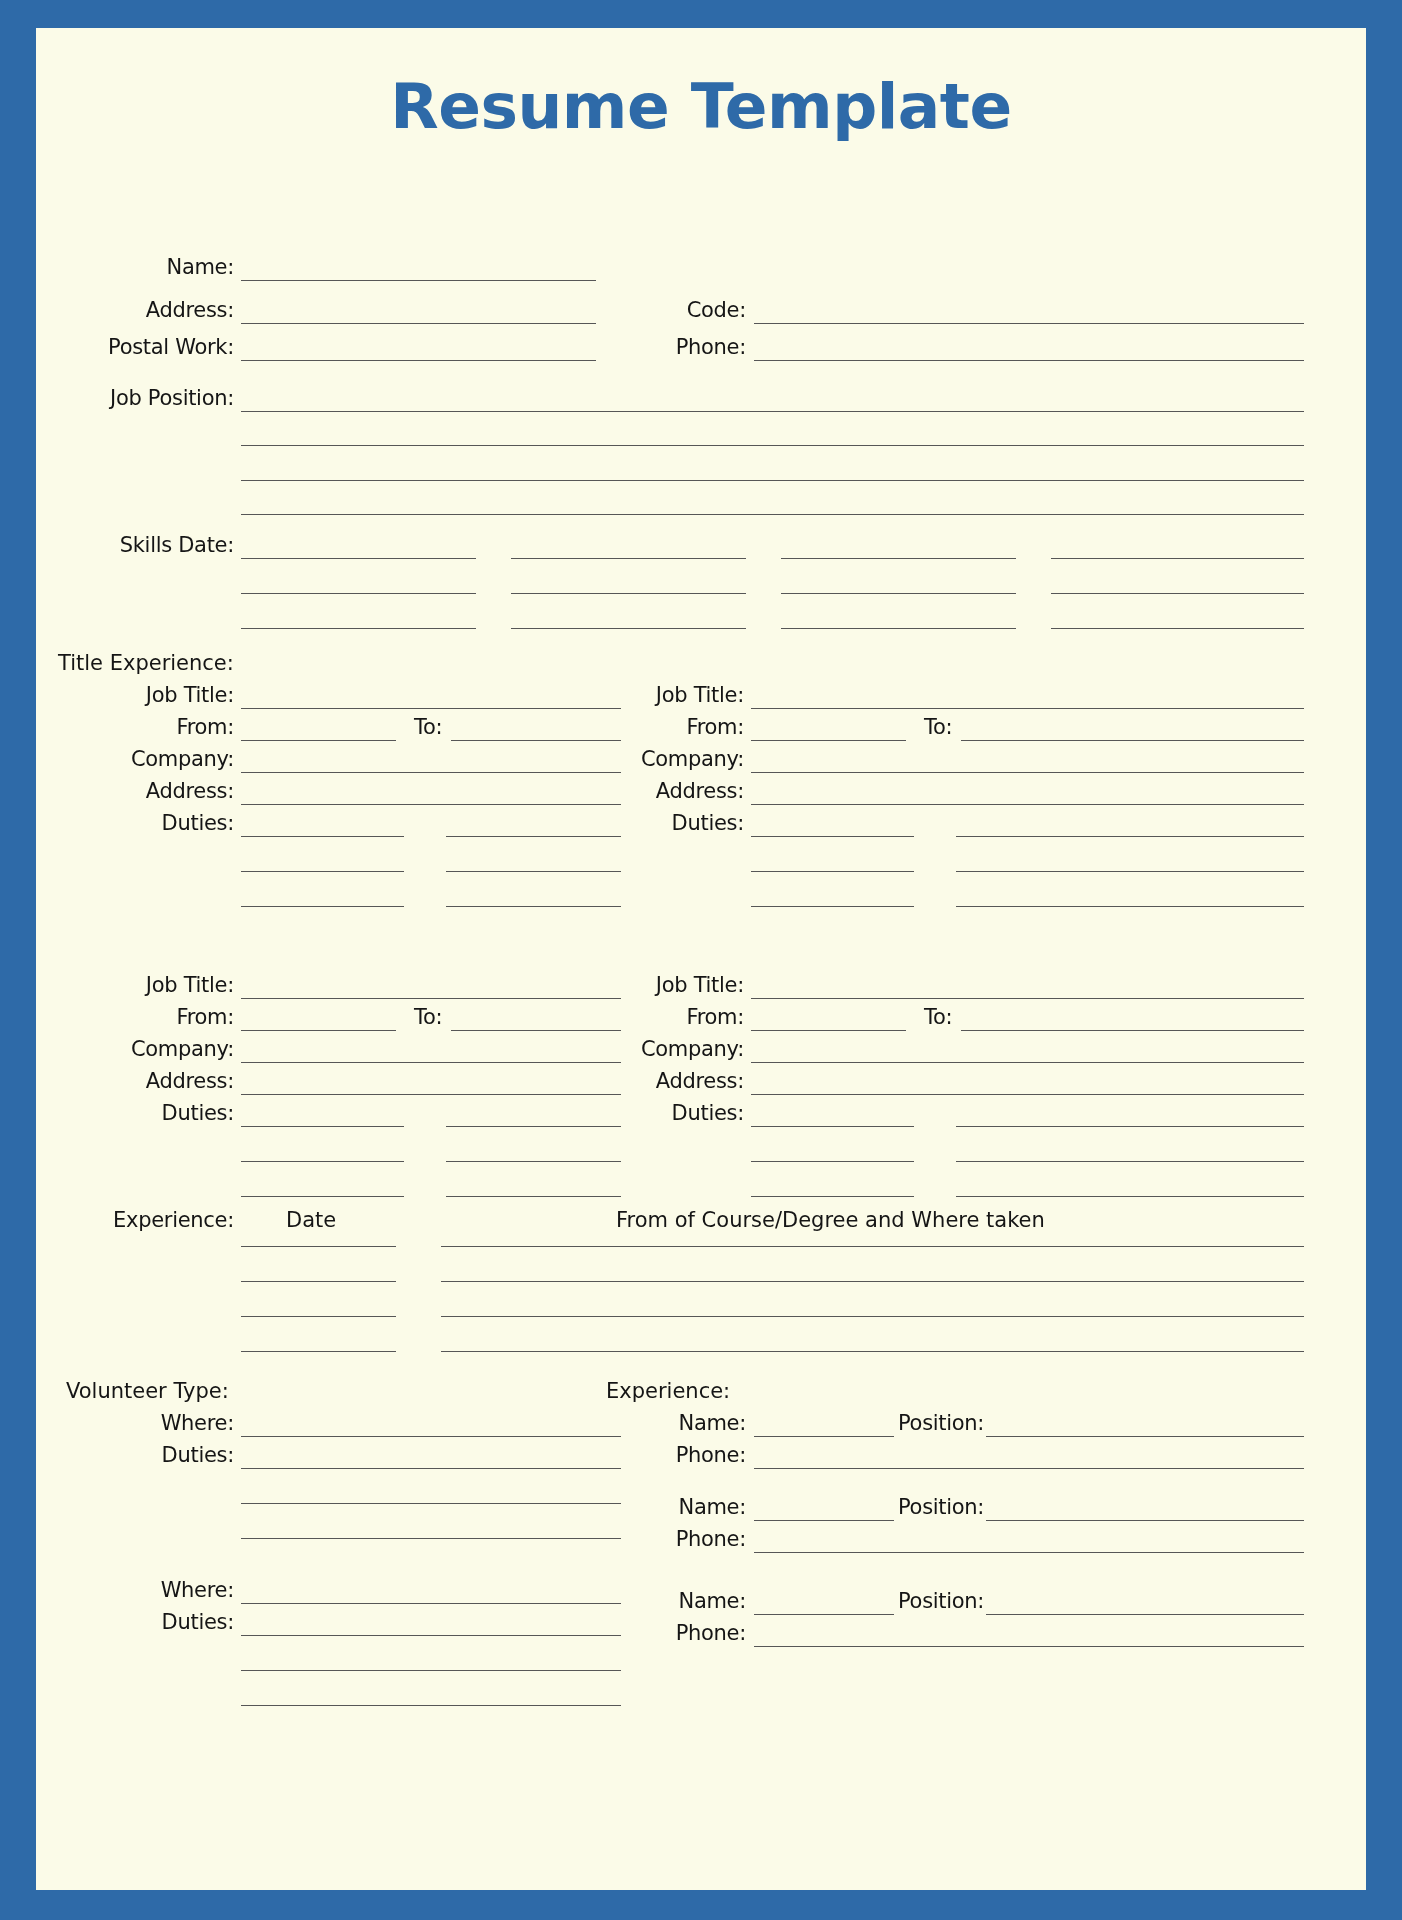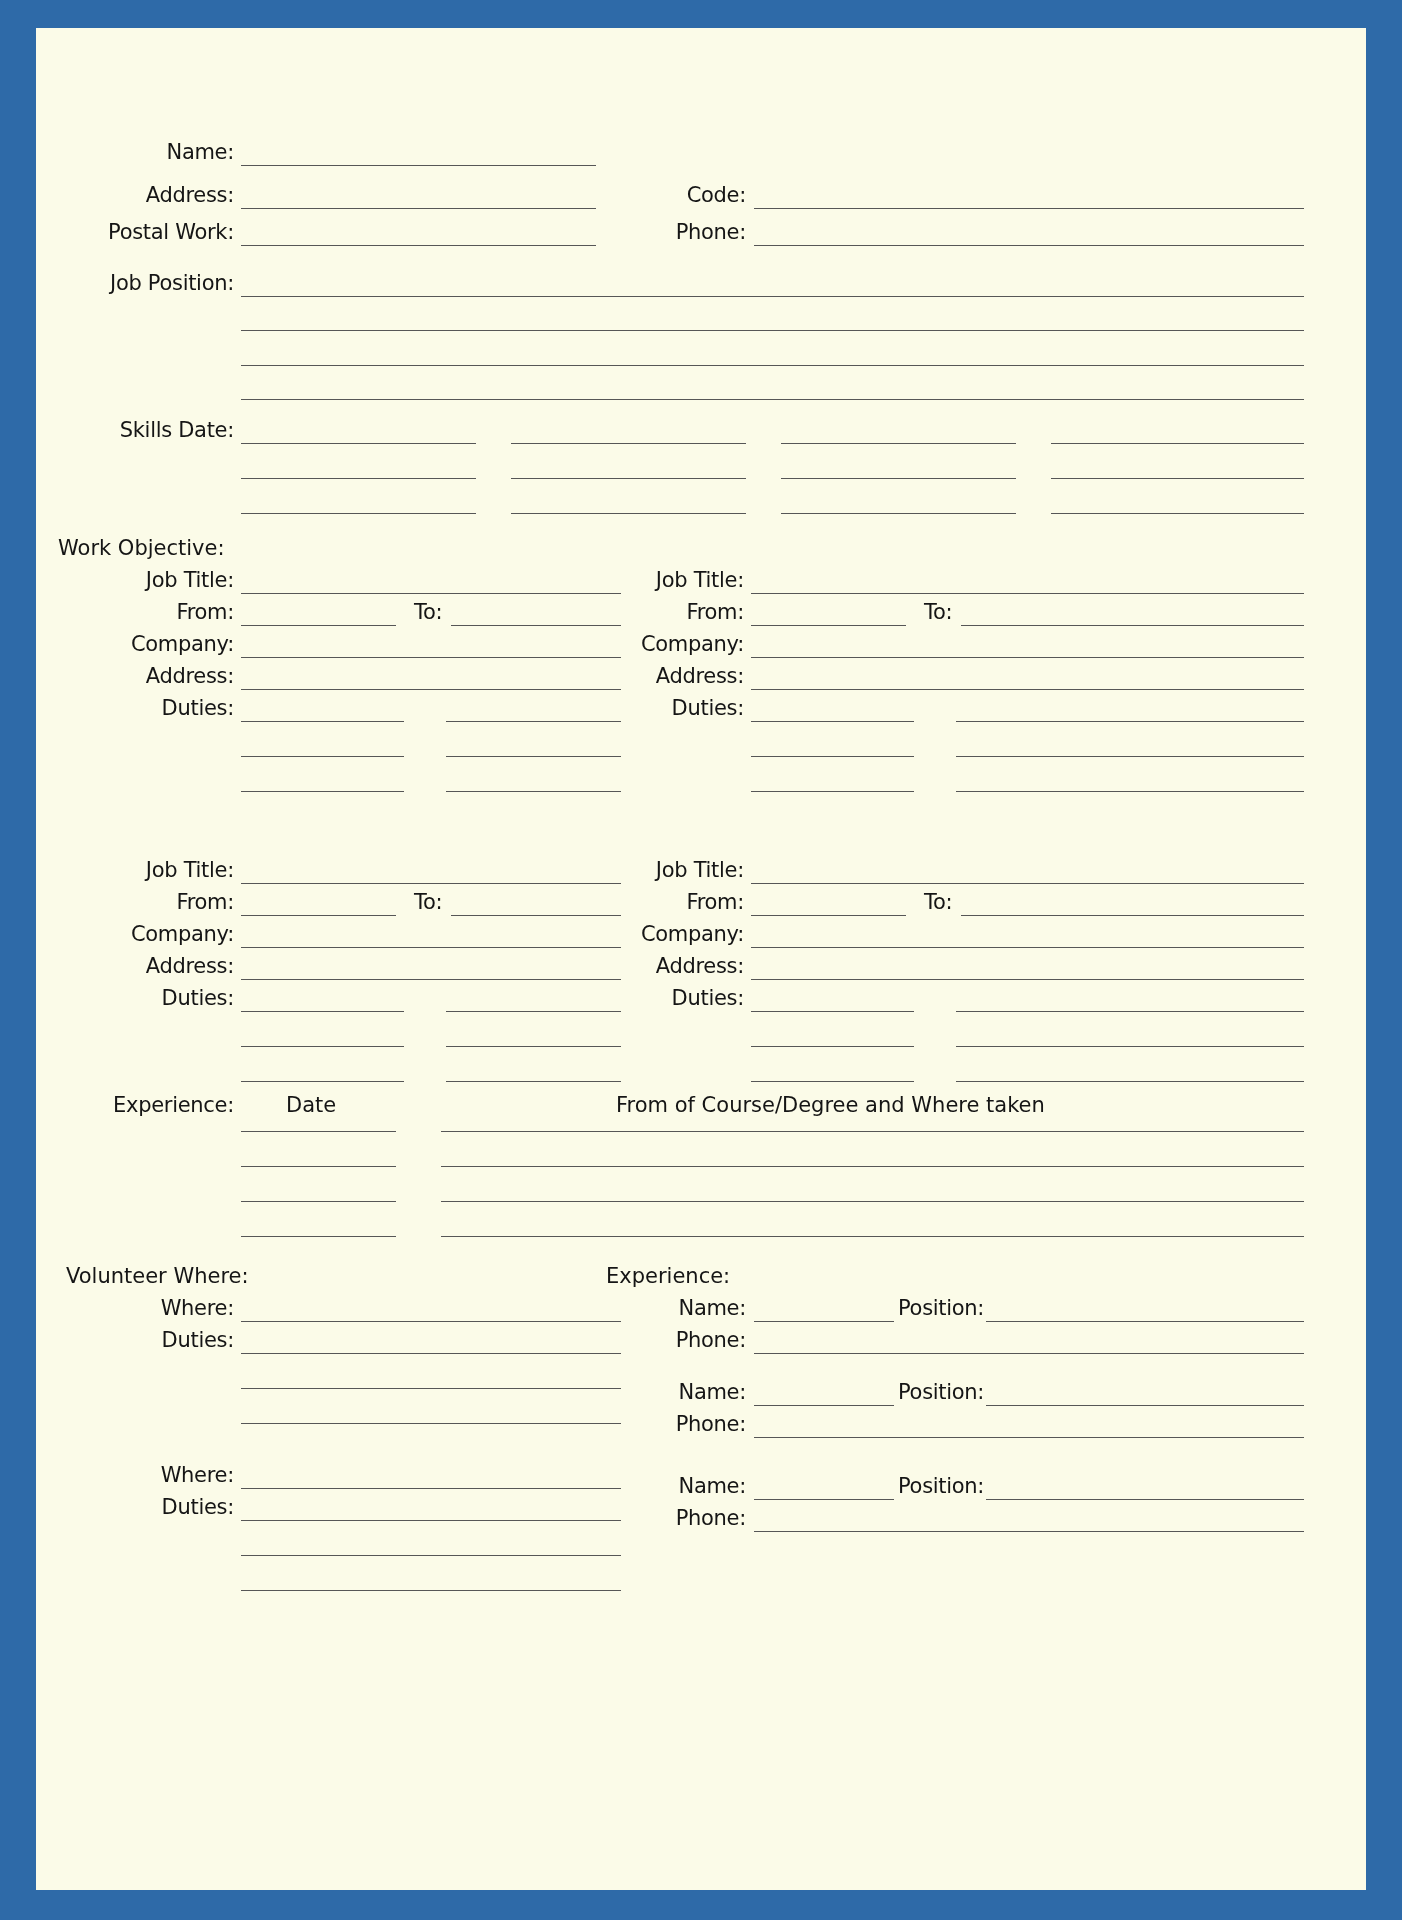--- a/index.html
+++ b/index.html
@@ -55,20 +55,21 @@
     font-size: 21px;
     font-family: "DejaVu Sans", sans-serif;
     white-space: nowrap;
   }
 </style>
 </head>
 <body>
 
 <div class="page">
 
+  <div class="title">Resume Template</div>
 
   <div class="sheet">
 
     <div class="lbl" style="left:48px; top:112px; width:150px; text-align:right;">Name:</div>
     <div class="rule" style="left:205px; top:137px; width:355px;"></div>
 
     <div class="lbl" style="left:48px; top:155px; width:150px; text-align:right;">Address:</div>
     <div class="rule" style="left:205px; top:180px; width:355px;"></div>
 
     <div class="lbl" style="left:30px; top:192px; width:168px; text-align:right;">Postal Work:</div>
@@ -95,21 +96,21 @@
     <div class="rule" style="left:205px; top:450px; width:235px;"></div>
     <div class="rule" style="left:475px; top:450px; width:235px;"></div>
     <div class="rule" style="left:745px; top:450px; width:235px;"></div>
     <div class="rule" style="left:1015px; top:450px; width:253px;"></div>
 
     <div class="rule" style="left:205px; top:485px; width:235px;"></div>
     <div class="rule" style="left:475px; top:485px; width:235px;"></div>
     <div class="rule" style="left:745px; top:485px; width:235px;"></div>
     <div class="rule" style="left:1015px; top:485px; width:253px;"></div>
 
-    <div class="hd" style="left:22px; top:508px;">Work Objective:</div>
+    <div class="hd" style="left:22px; top:508px;">Title Experience:</div>
 
     <div class="lbl" style="left:60px; top:540px; width:138px; text-align:right;">Job Title:</div>
     <div class="rule" style="left:205px; top:565px; width:380px;"></div>
     <div class="lbl" style="left:60px; top:572px; width:138px; text-align:right;">From:</div>
     <div class="rule" style="left:205px; top:597px; width:155px;"></div>
     <div class="lbl" style="left:378px; top:572px;">To:</div>
     <div class="rule" style="left:415px; top:597px; width:170px;"></div>
     <div class="lbl" style="left:60px; top:604px; width:138px; text-align:right;">Company:</div>
     <div class="rule" style="left:205px; top:629px; width:380px;"></div>
     <div class="lbl" style="left:60px; top:636px; width:138px; text-align:right;">Address:</div>
@@ -182,21 +183,21 @@
 
     <div class="rule" style="left:205px; top:1103px; width:155px;"></div>
     <div class="rule" style="left:405px; top:1103px; width:863px;"></div>
     <div class="rule" style="left:205px; top:1138px; width:155px;"></div>
     <div class="rule" style="left:405px; top:1138px; width:863px;"></div>
     <div class="rule" style="left:205px; top:1173px; width:155px;"></div>
     <div class="rule" style="left:405px; top:1173px; width:863px;"></div>
     <div class="rule" style="left:205px; top:1208px; width:155px;"></div>
     <div class="rule" style="left:405px; top:1208px; width:863px;"></div>
 
-    <div class="hd" style="left:30px; top:1236px;">Volunteer Where:</div>
+    <div class="hd" style="left:30px; top:1236px;">Volunteer Type:</div>
 
     <div class="lbl" style="left:60px; top:1268px; width:138px; text-align:right;">Where:</div>
     <div class="rule" style="left:205px; top:1293px; width:380px;"></div>
     <div class="lbl" style="left:60px; top:1300px; width:138px; text-align:right;">Duties:</div>
     <div class="rule" style="left:205px; top:1325px; width:380px;"></div>
     <div class="rule" style="left:205px; top:1360px; width:380px;"></div>
     <div class="rule" style="left:205px; top:1395px; width:380px;"></div>
 
     <div class="lbl" style="left:60px; top:1435px; width:138px; text-align:right;">Where:</div>
     <div class="rule" style="left:205px; top:1460px; width:380px;"></div>

